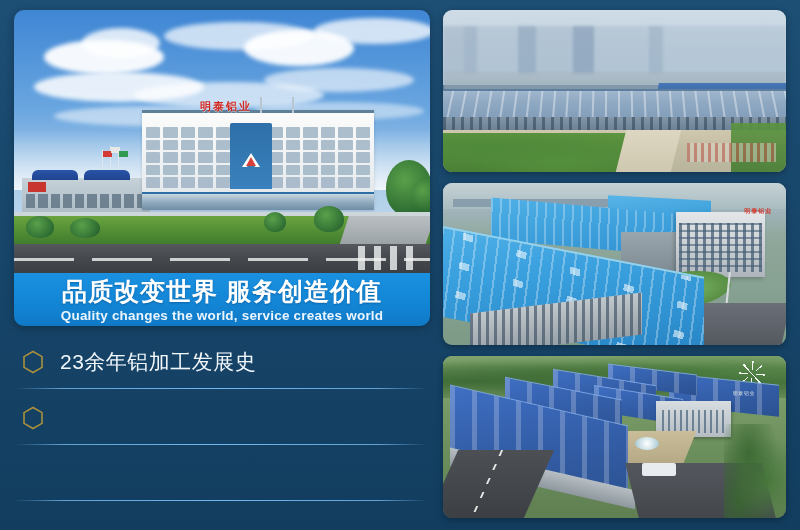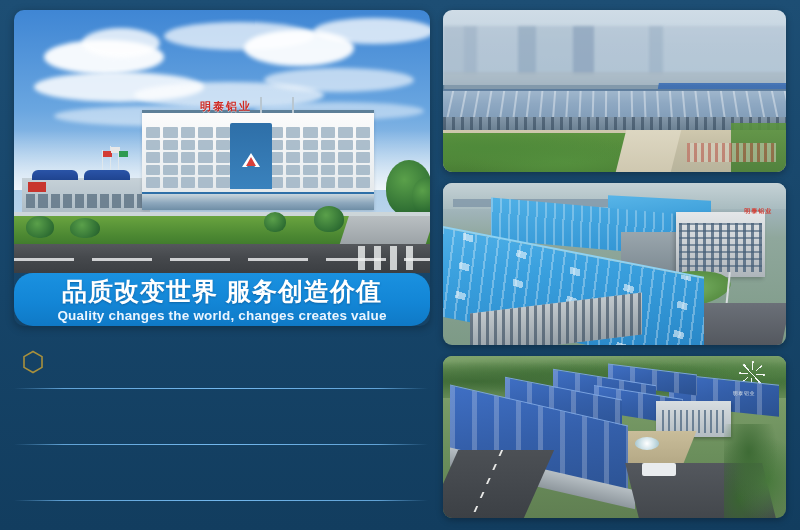--- a/index.html
+++ b/index.html
@@ -201,21 +201,20 @@
   .slogan-banner {
     position: absolute;
     left: 0; right: 0; bottom: 0;
     height: 53px;
     background: linear-gradient(180deg, #1a91e0 0%, #1386d6 55%, #0f79c6 100%);
     display: flex;
     flex-direction: column;
     align-items: center;
     justify-content: center;
     padding-top: 2px;
-    border-radius: 19px;
   }
   .slogan-cn {
     color: #ffffff;
     font-size: 25px;
     font-weight: 700;
     letter-spacing: 1px;
     line-height: 1.05;
     text-shadow: 0 1px 2px rgba(0,40,80,.35);
     white-space: nowrap;
   }
@@ -706,26 +705,32 @@
       <div class="road-line" style="left:312px;width:60px"></div>
       <div class="road-line" style="left:390px;width:26px"></div>
       <div class="crosswalk" style="left:344px"></div>
       <div class="crosswalk" style="left:360px"></div>
       <div class="crosswalk" style="left:376px"></div>
       <div class="crosswalk" style="left:392px"></div>
     </div>
 
     <div class="slogan-banner">
       <div class="slogan-cn">品质改变世界  服务创造价值</div>
-      <div class="slogan-en">Quality changes the world, changes creates value</div>
+      <div class="slogan-en">Quality changes the world, service creates world</div>
     </div>
   </div>
 
   <div class="features">
 
+    <div class="feature-row">
+      <svg class="hex-icon" viewBox="0 0 22 24">
+        <polygon points="11,1.5 20,6.6 20,17.4 11,22.5 2,17.4 2,6.6" fill="none" stroke="#a8903c" stroke-width="1.6"></polygon>
+      </svg>
+      <span class="feature-text">23余年铝加工发展史</span>
+    </div>
 
     <div class="feature-row">
       <svg class="hex-icon" viewBox="0 0 22 24">
         <polygon points="11,1.5 20,6.6 20,17.4 11,22.5 2,17.4 2,6.6" fill="none" stroke="#a8903c" stroke-width="1.6"></polygon>
       </svg>
     </div>
 
   </div>
 
   <div class="divider dv1"></div>

